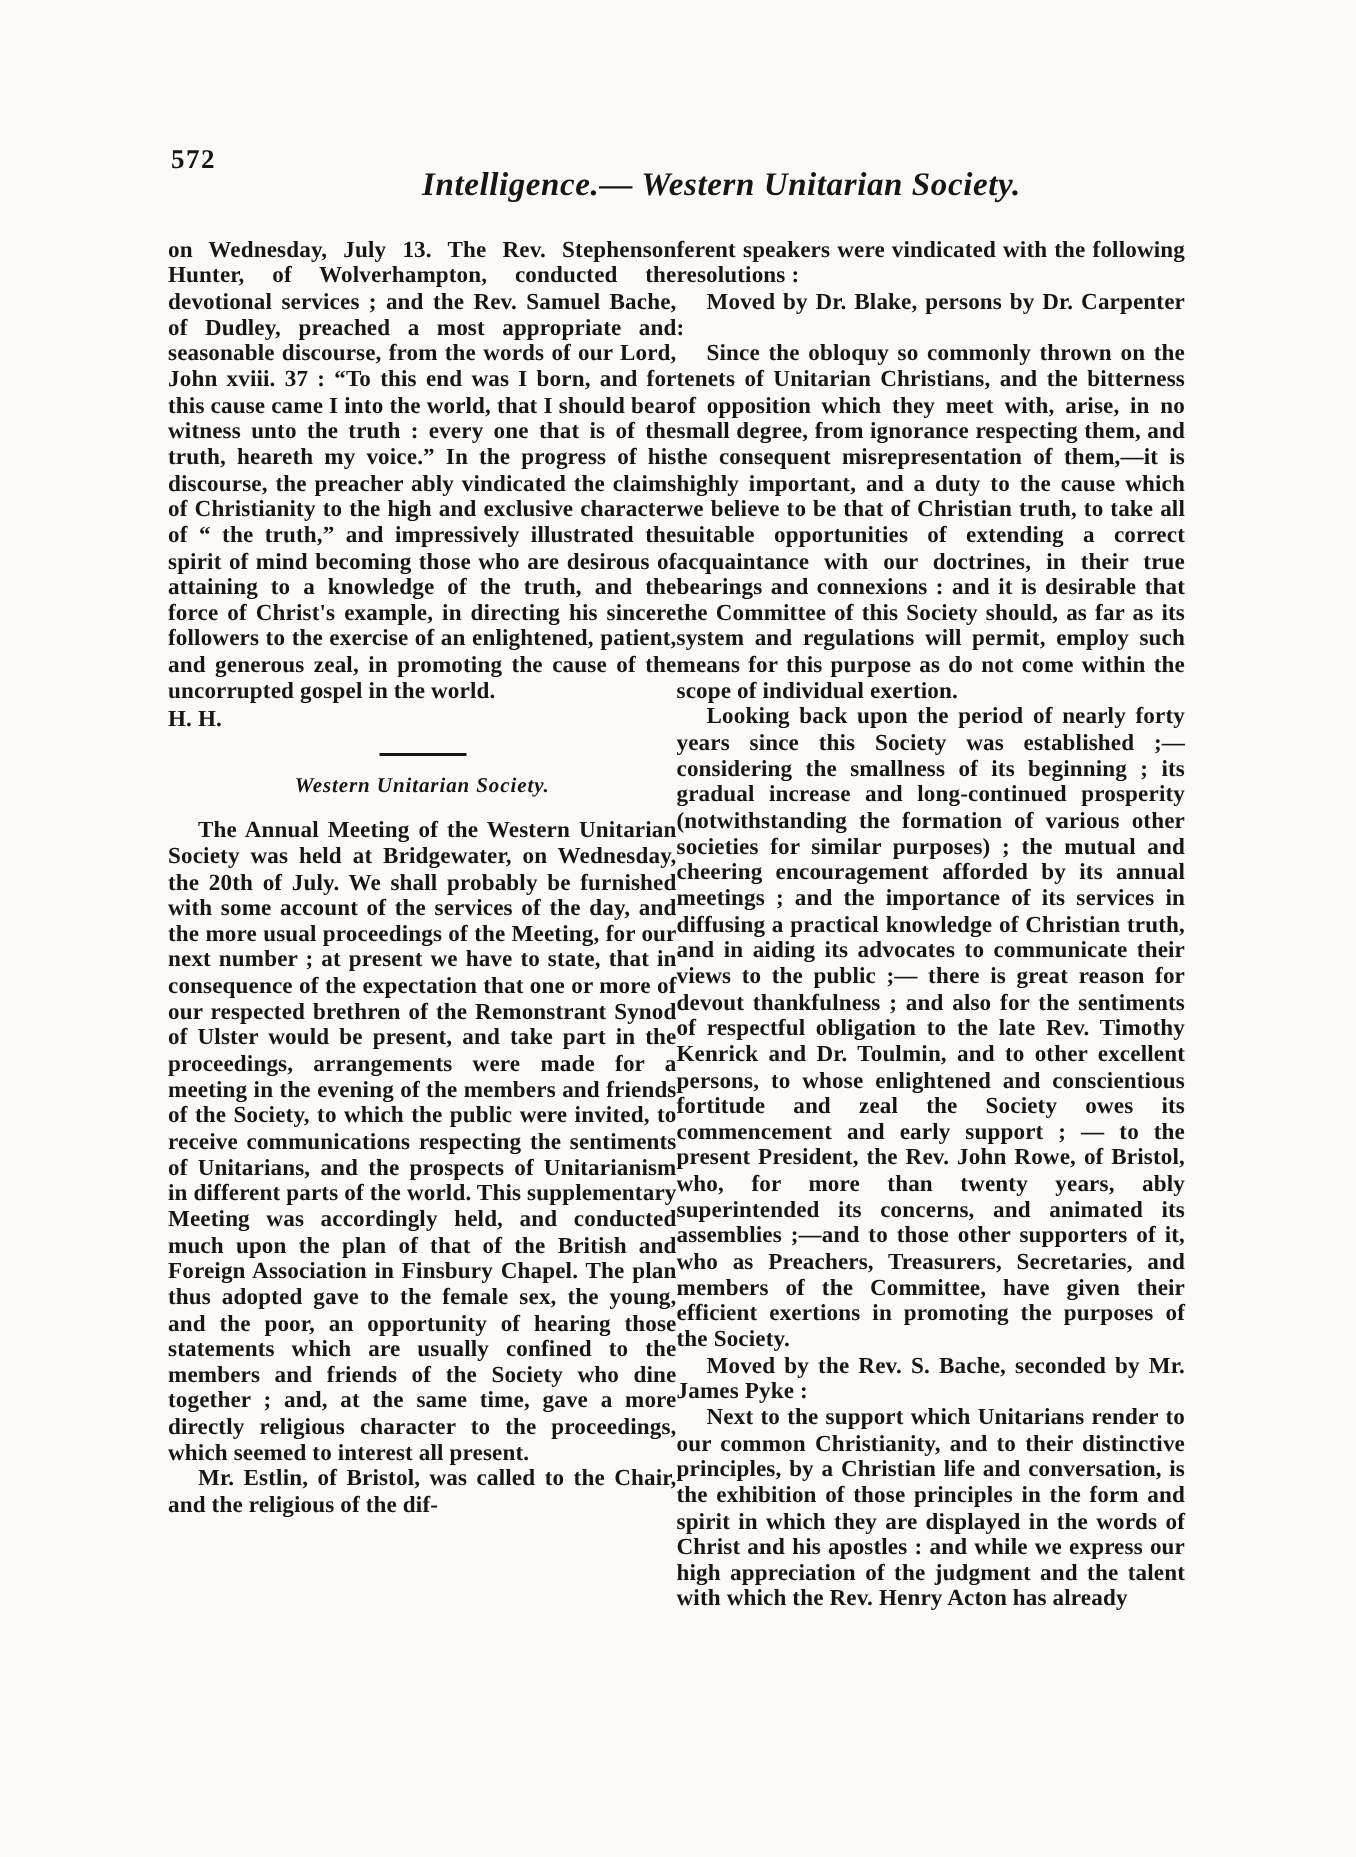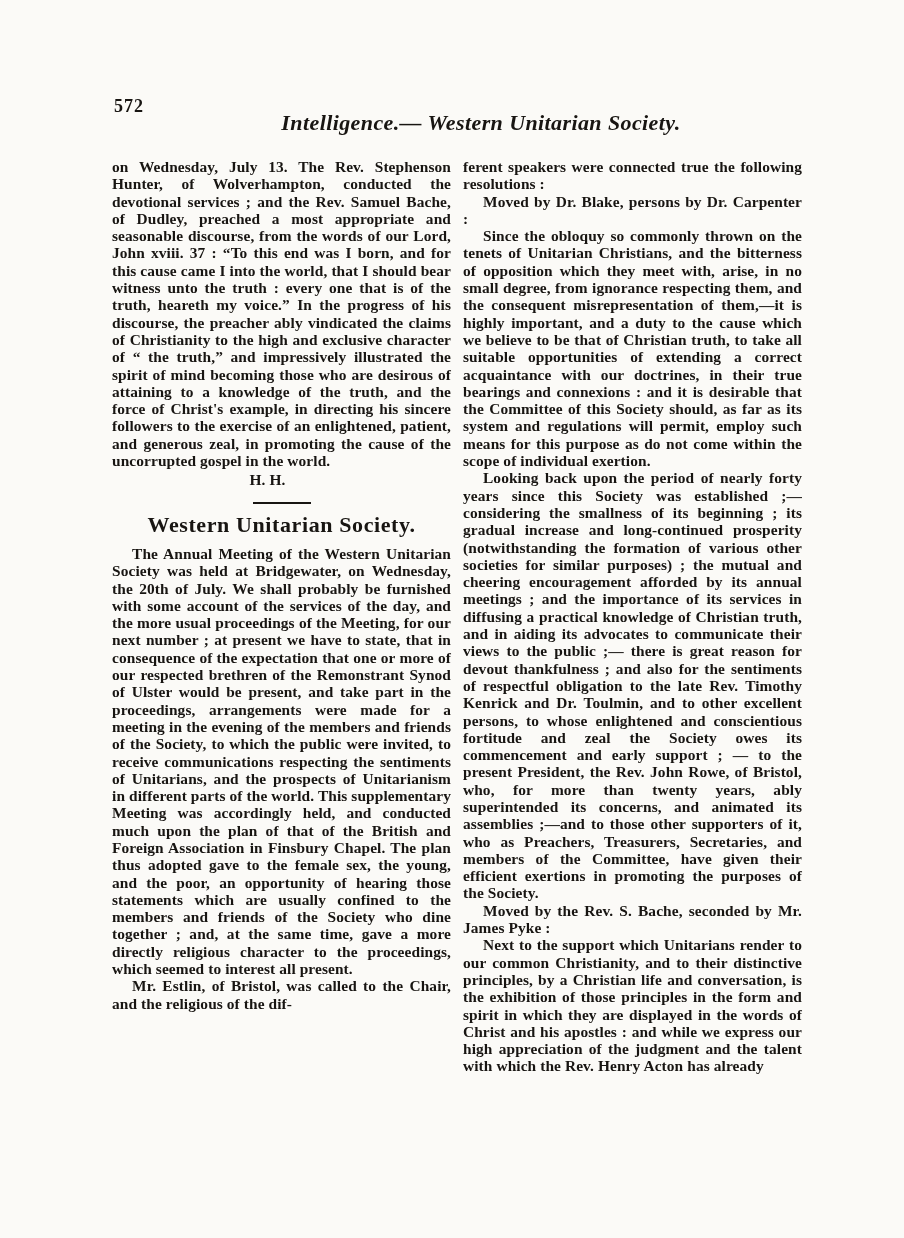--- a/index.html
+++ b/index.html
@@ -42,50 +42,50 @@
     left: 50%;
     top: 14px;
     transform: translateX(-44%);
     font-style: italic;
     font-size: 22px;
     white-space: nowrap;
     letter-spacing: 0.4px;
   }
   .columns {
     display: flex;
-    gap: 12px;
     margin-top: 36px;
   }
   .col {
     width: 339px;
     text-align: justify;
     font-size: 15.4px;
     line-height: 17.3px;
     letter-spacing: 0.1px;
   }
   .col p {
     margin: 0;
   }
   .col p.indent {
     text-indent: 20px;
   }
   .signature {
-    text-align: center;
+    text-align: left;
     padding-right: 28px;
     margin-top: 2px !important;
   }
   .rule-divider {
     width: 58px;
     height: 2px;
     background: #181512;
     margin: 13px auto 12px auto;
   }
   .section-heading {
     text-align: center !important;
-    font-size: 22px;
+    font-style: italic;
+    font-size: 14px;
     letter-spacing: 0.6px;
     margin: 0 0 12px 0 !important;
     text-indent: 0 !important;
   }
   .smallcaps-lead::first-letter {
     font-size: 15.4px;
   }
 </style>
 </head>
 <body>
@@ -103,21 +103,21 @@
       <div class="col">
         <p>on Wednesday, July 13.  The Rev. Stephenson Hunter, of Wolverhampton, conducted the devotional services ; and the Rev. Samuel Bache, of Dudley, preached a most appropriate and seasonable discourse, from the words of our Lord, John xviii. 37 : “To this end was I born, and for this cause came I into the world, that I should bear witness unto the truth : every one that is of the truth, heareth my voice.”  In the progress of his discourse, the preacher ably vindicated the claims of Christianity to the high and exclusive character of “ the truth,” and impressively illustrated the spirit of mind becoming those who are desirous of attaining to a knowledge of the truth, and the force of Christ's example, in directing his sincere followers to the exercise of an enlightened, patient, and generous zeal, in promoting the cause of the uncorrupted gospel in the world.</p>
         <p class="signature">H. H.</p>
         <div class="rule-divider"></div>
         <p class="section-heading">Western Unitarian Society.</p>
         <p class="indent smallcaps-lead">The Annual Meeting of the Western Unitarian Society was held at Bridgewater, on Wednesday, the 20th of July. We shall probably be furnished with some account of the services of the day, and the more usual proceedings of the Meeting, for our next number ; at present we have to state, that in consequence of the expectation that one or more of our respected brethren of the Remonstrant Synod of Ulster would be present, and take part in the proceedings, arrangements were made for a meeting in the evening of the members and friends of the Society, to which the public were invited, to receive communications respecting the sentiments of Unitarians, and the prospects of Unitarianism in different parts of the world.  This supplementary Meeting was accordingly held, and conducted much upon the plan of that of the British and Foreign Association in Finsbury Chapel.  The plan thus adopted gave to the female sex, the young, and the poor, an opportunity of hearing those statements which are usually confined to the members and friends of the Society who dine together ; and, at the same time, gave a more directly religious character to the proceedings, which seemed to interest all present.</p>
         <p class="indent">Mr. Estlin, of Bristol, was called to the Chair, and the religious of the dif-</p>
       </div>
 
       <div class="col">
-        <p>ferent speakers were connected true the following resolutions :</p>
+        <p>ferent speakers were vindicated with the following resolutions :</p>
         <p class="indent">Moved by Dr. Blake, persons by Dr. Carpenter :</p>
         <p class="indent">Since the obloquy so commonly thrown on the tenets of Unitarian Christians, and the bitterness of opposition which they meet with, arise, in no small degree, from ignorance respecting them, and the consequent misrepresentation of them,—it is highly important, and a duty to the cause which we believe to be that of Christian truth, to take all suitable opportunities of extending a correct acquaintance with our doctrines, in their true bearings and connexions : and it is desirable that the Committee of this Society should, as far as its system and regulations will permit, employ such means for this purpose as do not come within the scope of individual exertion.</p>
         <p class="indent">Looking back upon the period of nearly forty years since this Society was established ;—considering the smallness of its beginning ; its gradual increase and long-continued prosperity (notwithstanding the formation of various other societies for similar purposes) ; the mutual and cheering encouragement afforded by its annual meetings ; and the importance of its services in diffusing a practical knowledge of Christian truth, and in aiding its advocates to communicate their views to the public ;— there is great reason for devout thankfulness ; and also for the sentiments of respectful obligation to the late Rev. Timothy Kenrick and Dr. Toulmin, and to other excellent persons, to whose enlightened and conscientious fortitude and zeal the Society owes its commencement and early support ; — to the present President, the Rev. John Rowe, of Bristol, who, for more than twenty years, ably superintended its concerns, and animated its assemblies ;—and to those other supporters of it, who as Preachers, Treasurers, Secretaries, and members of the Committee, have given their efficient exertions in promoting the purposes of the Society.</p>
         <p class="indent">Moved by the Rev. S. Bache, seconded by Mr. James Pyke :</p>
         <p class="indent">Next to the support which Unitarians render to our common Christianity, and to their distinctive principles, by a Christian life and conversation, is the exhibition of those principles in the form and spirit in which they are displayed in the words of Christ and his apostles : and while we express our high appreciation of the judgment and the talent with which the Rev. Henry Acton has already</p>
       </div>
 
     </div>
   </div>
 </div>

